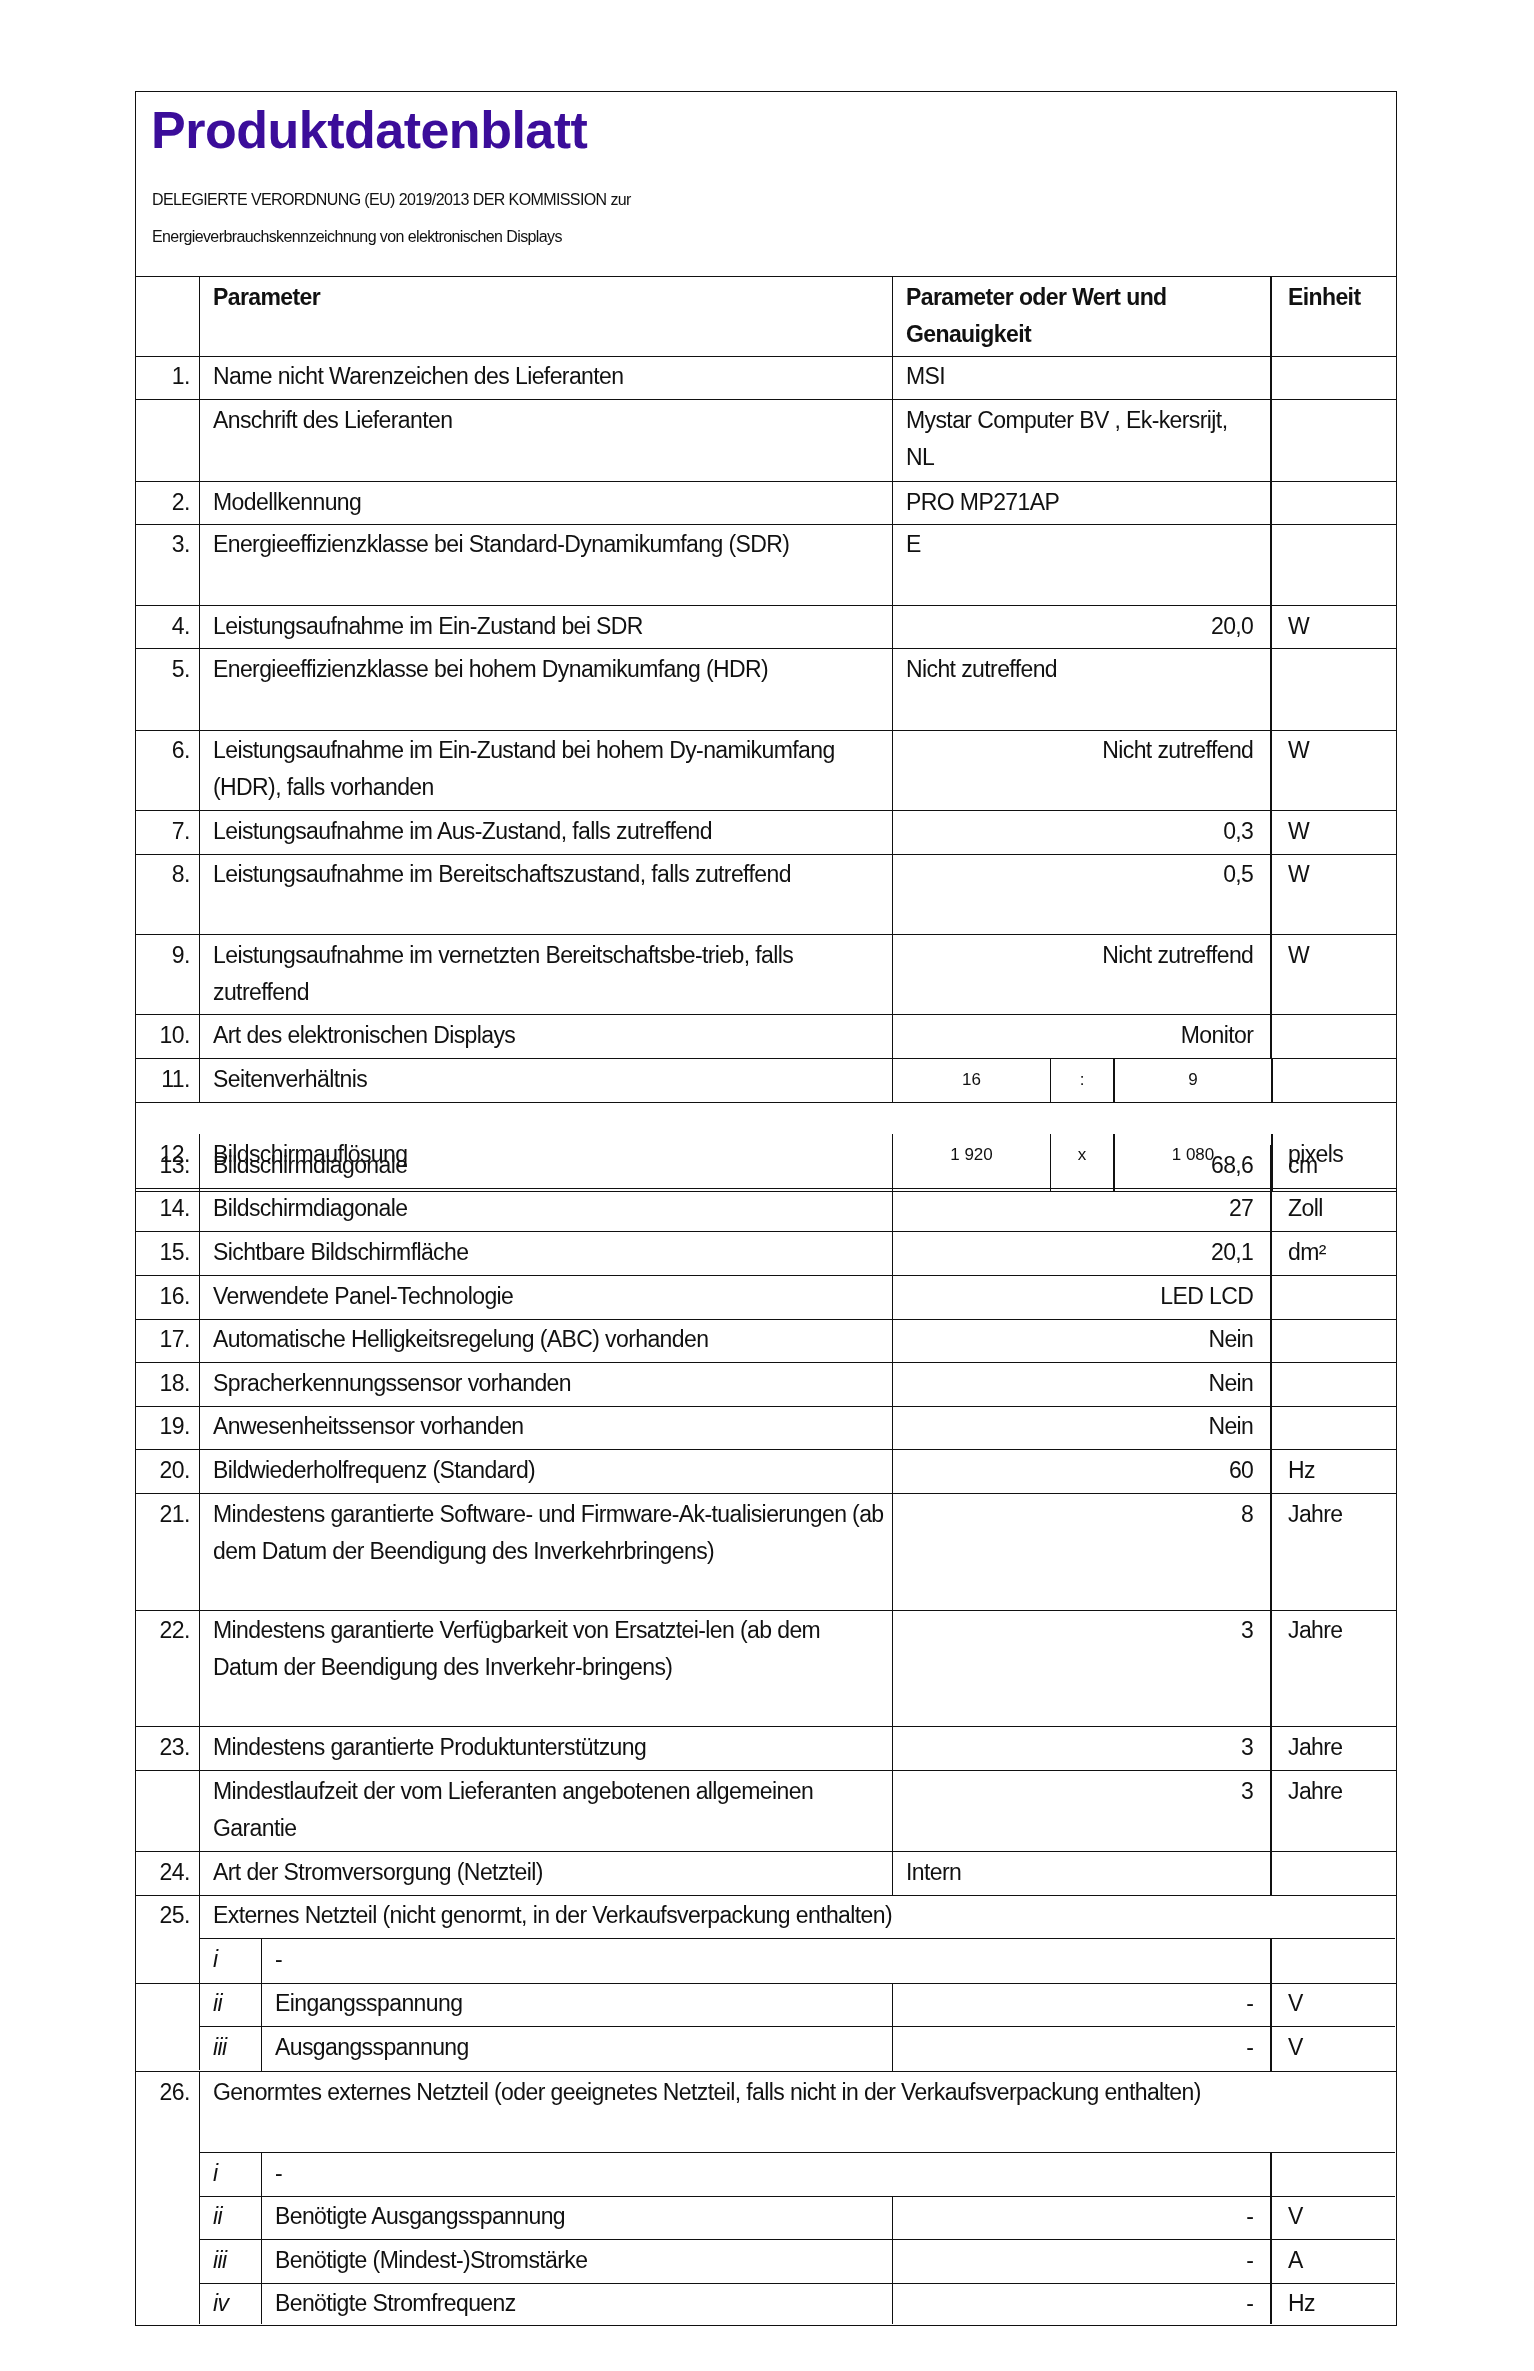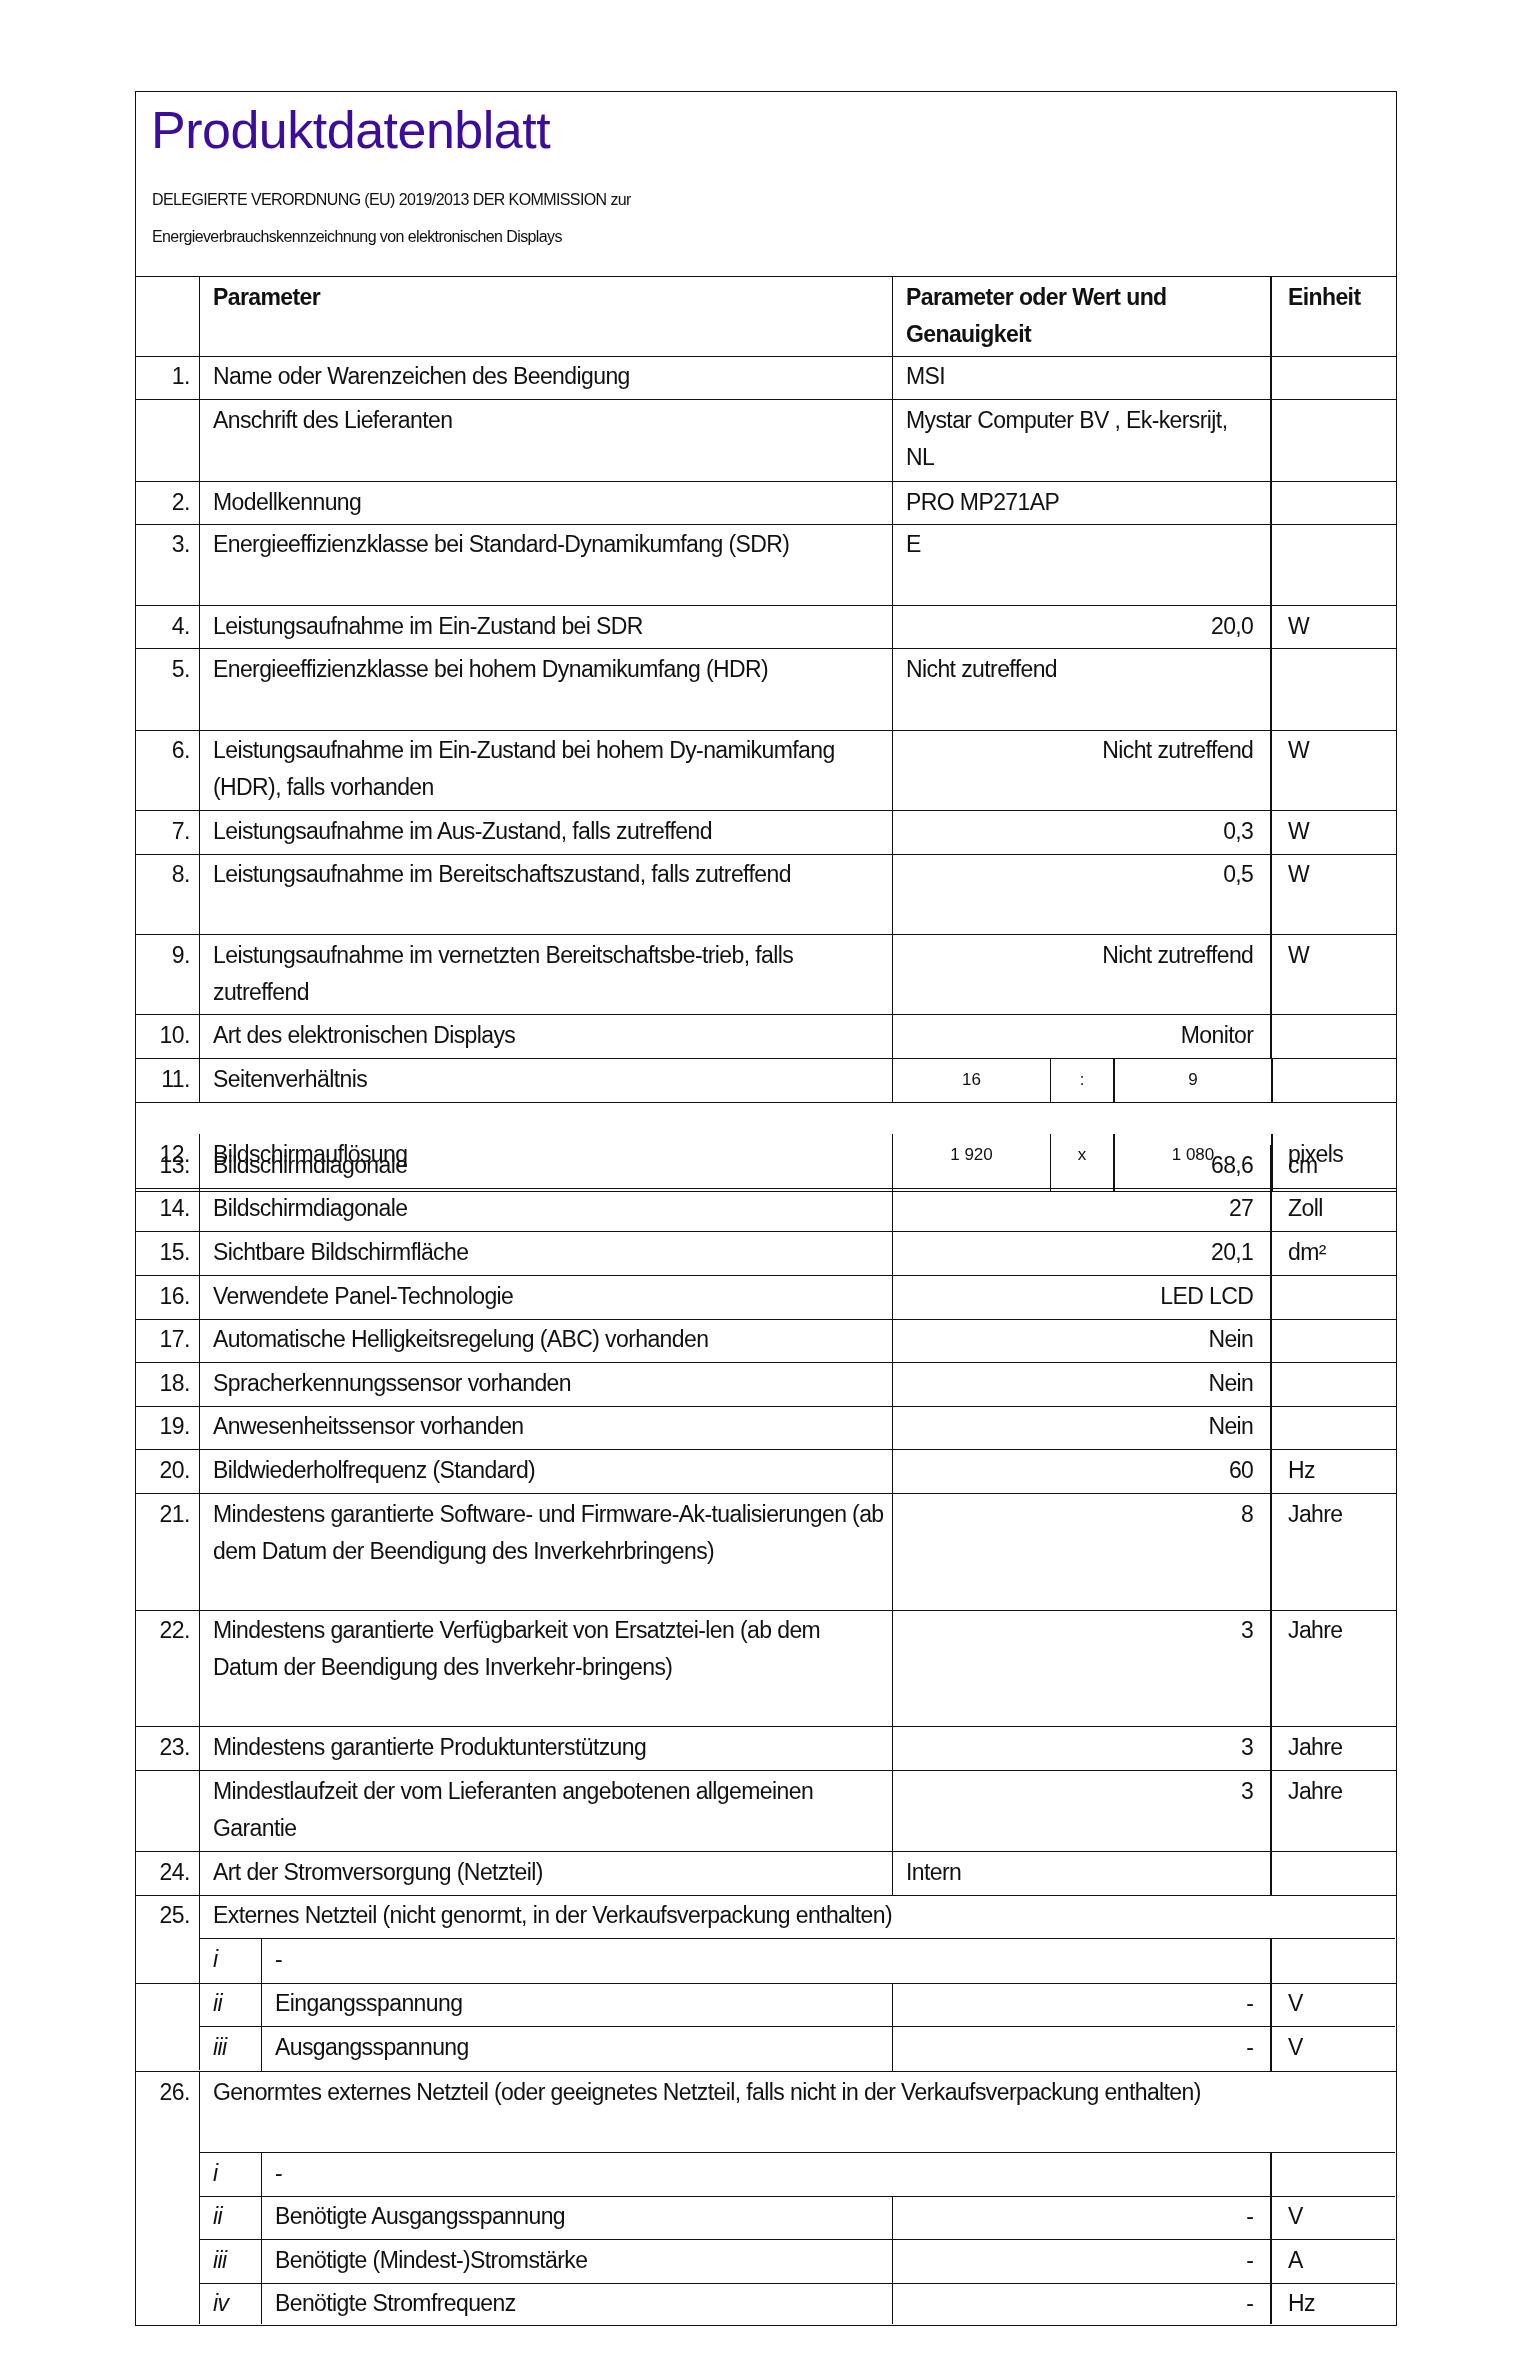--- a/index.html
+++ b/index.html
@@ -2,21 +2,21 @@
 <html style="font-size:15px"><head>
 <meta charset="utf-8">
 <style>
   html, body { margin: 0; padding: 0; background: #ffffff; }
   body { width: 1534px; height: 2372px; position: relative; overflow: hidden;
          font-family: "Liberation Sans", "DejaVu Sans", sans-serif; color: #111; }
   .sheet { position: absolute; left: 135px; top: 91px; width: 1262px; height: 2235px;
            border: 1.9px solid #111; box-sizing: border-box; }
   .title-block { position: absolute; left: 0; top: 0; width: 100%; height: 185px;
                  border-bottom: 1.9px solid #111; box-sizing: border-box; }
-  .title { position: absolute; left: 15px; top: 5.6px; margin: 0; font-size: 52px; font-weight: normal;
+  .title { position: absolute; left: 15px; top: 5.6px; margin: 0; font-size: 52px; font-weight: bold;
            color: #3b0d9a; letter-spacing: -0.5px; line-height: 65px; }
   .subtitle { position: absolute; left: 16px; top: 89px; width: 1113px; font-size: 16px;
               line-height: 37px; letter-spacing: -0.6px; margin: 0; }
   .row { position: absolute; left: 0; width: 100%; box-sizing: border-box; border-bottom: 1.9px solid #111; }
   .cell { position: absolute; top: 0; bottom: 0; box-sizing: border-box; font-size: 23px; line-height: 37px;
           letter-spacing: -0.6px; padding-top: 1.9px; overflow: hidden; }
   .c-num { left: 0; width: 64px; border-right: 1.9px solid #111; text-align: right; padding-right: 9.3px; }
   .c-param { left: 64px; width: 693px; padding-left: 13px; padding-right: 7.4px; border-right: 1.9px solid #111; }
   .c-val { left: 757px; width: 379px; padding-left: 13px; padding-right: 16.7px; border-right: 2.8px solid #111; }
   .c-unit { left: 1136px; right: 0; padding-left: 16px; }
@@ -49,21 +49,21 @@
 
   <div class="row header" style="top:185px;height:80px;">
     <div class="cell c-num"></div>
     <div class="cell c-param">Parameter</div>
     <div class="cell c-val">Parameter oder Wert und Genauigkeit</div>
     <div class="cell c-unit">Einheit</div>
   </div>
 
   <div class="row" style="top:264px;height:44px;">
     <div class="cell c-num">1.</div>
-    <div class="cell c-param">Name oder Warenzeichen des Beendigung</div>
+    <div class="cell c-param">Name nicht Warenzeichen des Lieferanten</div>
     <div class="cell c-val">MSI</div>
     <div class="cell c-unit"></div>
   </div>
 
   <div class="row" style="top:308px;height:82px;">
     <div class="cell c-num"></div>
     <div class="cell c-param">Anschrift des Lieferanten</div>
     <div class="cell c-val" style="">Mystar Computer BV , Ek-kersrijt, NL</div>
     <div class="cell c-unit"></div>
   </div>

